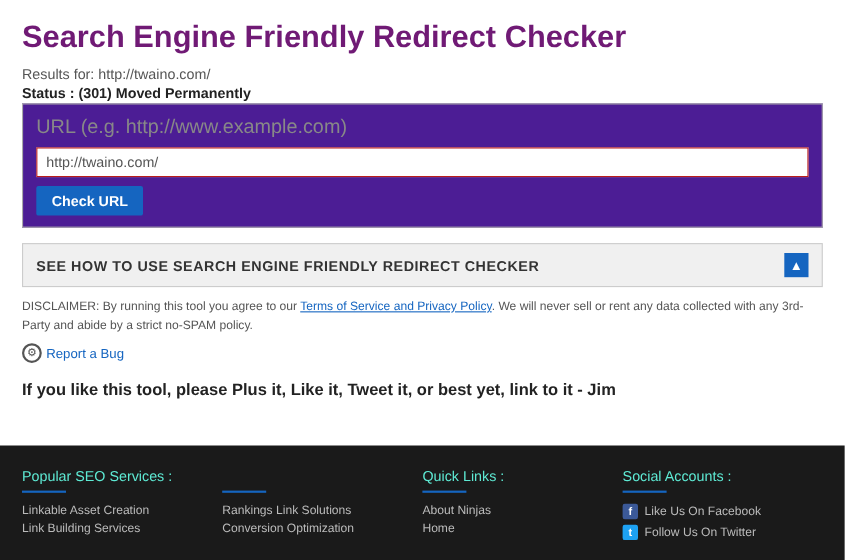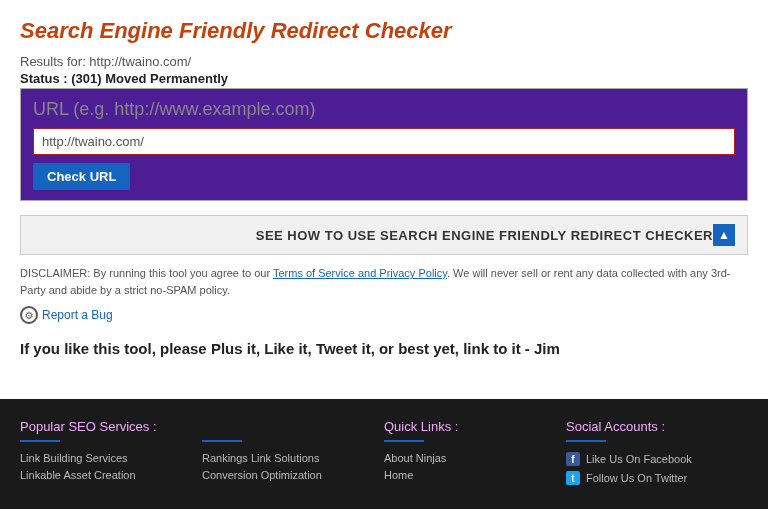--- a/index.html
+++ b/index.html
@@ -1,24 +1,23 @@
 <!DOCTYPE html>
 <html><head>
   <meta charset="utf-8">
   <style>
     * { margin: 0; padding: 0; box-sizing: border-box; }
     body { font-family: Arial, sans-serif; font-size: 13px; color: #333; background: #fff; width: 768px; }
 
     .main-content { padding: 10px 20px 20px 20px; }
 
     h1.page-title {
-      font-size: 22px;
-      font-weight: bold;
-      color: #c2410c;
-      font-style: italic;
+      font-size: 28px;
+      font-weight: bold;
+      color: #701a75;
       margin-bottom: 10px;
       padding-top: 8px;
     }
 
     .results-line { font-size: 13px; color: #555; margin-bottom: 2px; }
     .status-line { font-size: 13px; font-weight: bold; color: #222; margin-bottom: 2px; }
     .redirect-line { font-size: 13px; color: #555; margin-bottom: 10px; }
 
     .url-box {
       border: 1px solid #aaa;
@@ -50,21 +49,21 @@
       padding: 6px 14px;
       font-size: 13px;
       cursor: pointer;
       border-radius: 2px;
       font-weight: bold;
     }
 
     .how-to-bar {
       display: flex;
       align-items: center;
-      justify-content: flex-end;
+      justify-content: space-between;
       background: #f0f0f0;
       border: 1px solid #ccc;
       padding: 8px 12px;
       margin-top: 14px;
       margin-bottom: 10px;
       cursor: pointer;
     }
 
     .how-to-text {
       font-size: 13px;
@@ -140,21 +139,21 @@
       justify-content: space-between;
       margin-bottom: 16px;
     }
 
     .footer-col {
       flex: 1;
     }
 
     .footer-col-heading {
       font-size: 13px;
-      color: #f0abfc;
+      color: #5eead4;
       margin-bottom: 6px;
       font-weight: normal;
     }
 
     .footer-divider {
       height: 2px;
       background: #1565c0;
       width: 40px;
       margin-bottom: 10px;
     }
@@ -216,22 +215,22 @@
   </a>
 
   <div class="cta-text">If you like this tool, please Plus it, Like it, Tweet it, or best yet, link to it - Jim</div>
 </div>
 
 <div class="footer">
   <div class="footer-columns">
     <div class="footer-col">
       <div class="footer-col-heading">Popular SEO Services :</div>
       <div class="footer-divider"></div>
+      <a href="#" class="footer-link">Linkable Asset Creation</a>
       <a href="#" class="footer-link">Link Building Services</a>
-      <a href="#" class="footer-link">Linkable Asset Creation</a>
 
     </div>
 
     <div class="footer-col">
       <div class="footer-col-heading">&nbsp;</div>
       <div class="footer-divider"></div>
       <a href="#" class="footer-link">Rankings Link Solutions</a>
       <a href="#" class="footer-link">Conversion Optimization</a>
 
     </div>

